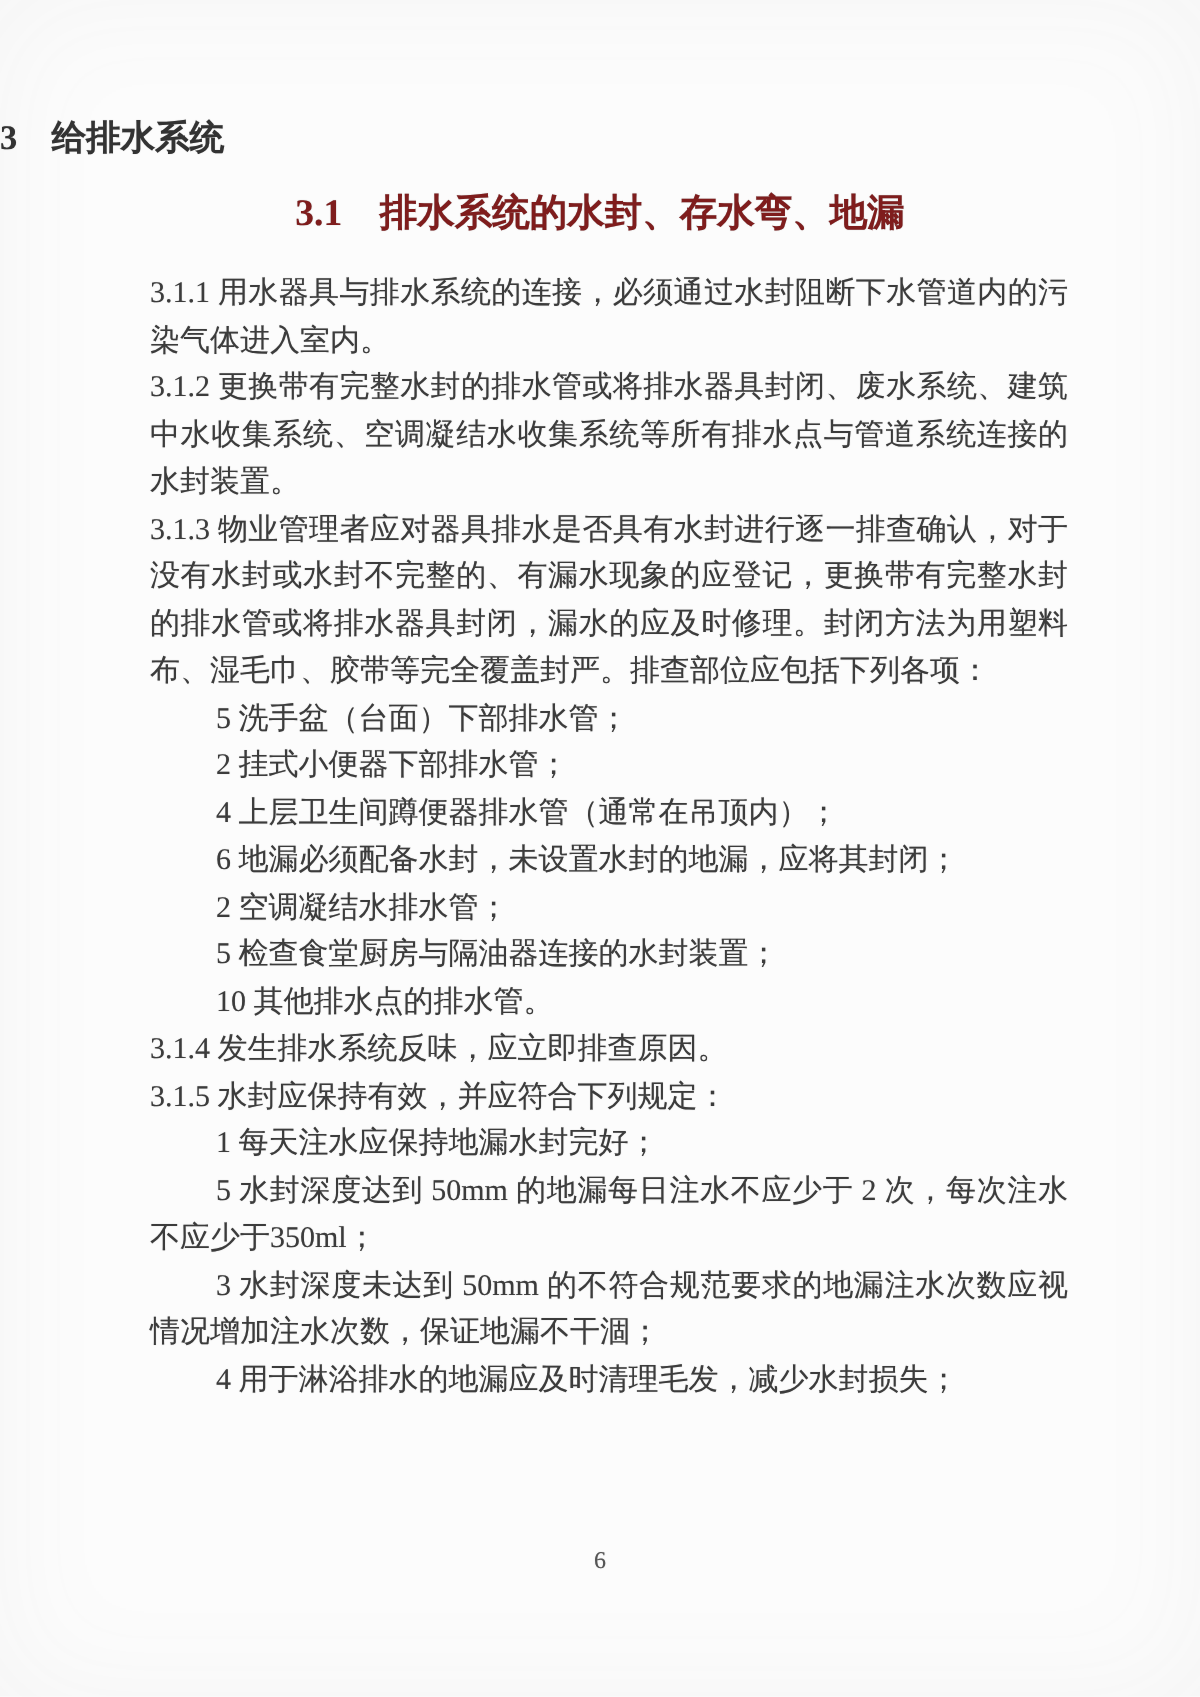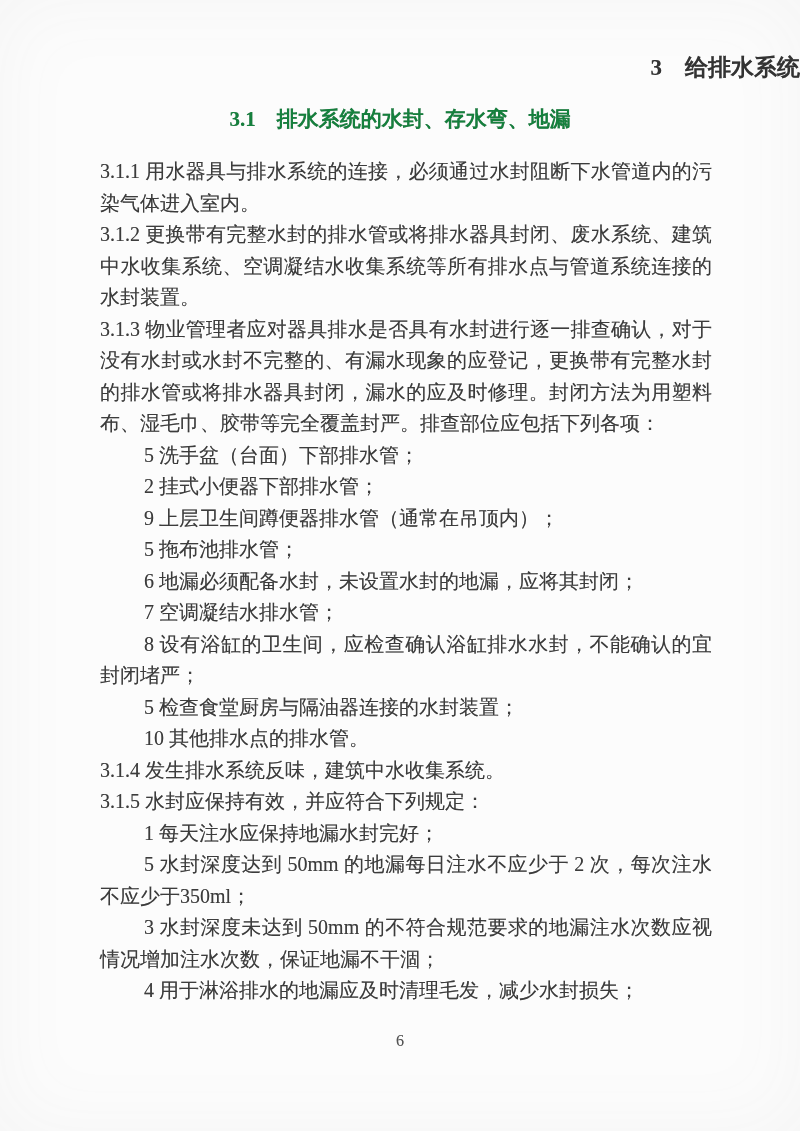--- a/index.html
+++ b/index.html
@@ -17,34 +17,34 @@
     overflow: hidden;
     font-family: "Liberation Serif", "DejaVu Serif", serif;
     color: #3c3c3c;
     box-shadow: inset 0 0 80px rgba(120,120,120,0.05);
   }
   .page * {
     text-shadow: 0 0 0.6px rgba(90,90,90,0.55); 
   }
   .chapter {
     margin: 0;
-    padding-top: 52px;
-    text-align: right;
+    padding-top: 76px;
+    text-align: left;
     font-size: 23px;
     line-height: 32px;
     font-weight: bold;
     color: #333333;
   }
   .section {
     margin: 21px 0 0 0;
     text-align: center;
-    font-size: 21px;
+    font-size: 25px;
     line-height: 28px;
     font-weight: bold;
-    color: #15803d;
+    color: #7f1d1d;
   }
   .doc-body {
     margin: 23px 88px 0 100px;
     font-size: 20px;
     line-height: 31.5px;
     text-align: justify;
   }
   .doc-body p {
     margin: 0;
     padding: 0;
@@ -68,28 +68,26 @@
 
 <div class="page">
   <h1 class="chapter">3　给排水系统</h1>
   <h2 class="section">3.1　排水系统的水封、存水弯、地漏</h2>
   <div class="doc-body">
       <p class="para">3.1.1 用水器具与排水系统的连接，必须通过水封阻断下水管道内的污染气体进入室内。</p>
       <p class="para">3.1.2 更换带有完整水封的排水管或将排水器具封闭、废水系统、建筑中水收集系统、空调凝结水收集系统等所有排水点与管道系统连接的水封装置。</p>
       <p class="para">3.1.3 物业管理者应对器具排水是否具有水封进行逐一排查确认，对于没有水封或水封不完整的、有漏水现象的应登记，更换带有完整水封的排水管或将排水器具封闭，漏水的应及时修理。封闭方法为用塑料布、湿毛巾、胶带等完全覆盖封严。排查部位应包括下列各项：</p>
       <p class="item">5 洗手盆（台面）下部排水管；</p>
       <p class="item">2 挂式小便器下部排水管；</p>
-      <p class="item">9 上层卫生间蹲便器排水管（通常在吊顶内）；</p>
-      <p class="item">5 拖布池排水管；</p>
+      <p class="item">4 上层卫生间蹲便器排水管（通常在吊顶内）；</p>
       <p class="item">6 地漏必须配备水封，未设置水封的地漏，应将其封闭；</p>
-      <p class="item">7 空调凝结水排水管；</p>
-      <p class="item">8 设有浴缸的卫生间，应检查确认浴缸排水水封，不能确认的宜封闭堵严；</p>
+      <p class="item">2 空调凝结水排水管；</p>
       <p class="item">5 检查食堂厨房与隔油器连接的水封装置；</p>
       <p class="item">10 其他排水点的排水管。</p>
-      <p class="para">3.1.4 发生排水系统反味，建筑中水收集系统。</p>
+      <p class="para">3.1.4 发生排水系统反味，应立即排查原因。</p>
       <p class="para">3.1.5 水封应保持有效，并应符合下列规定：</p>
       <p class="item">1 每天注水应保持地漏水封完好；</p>
       <p class="item">5 水封深度达到 50mm 的地漏每日注水不应少于 2 次，每次注水不应少于350ml；</p>
       <p class="item">3 水封深度未达到 50mm 的不符合规范要求的地漏注水次数应视情况增加注水次数，保证地漏不干涸；</p>
       <p class="item">4 用于淋浴排水的地漏应及时清理毛发，减少水封损失；</p>
     </div>
   <div class="pagenum">6</div>
 </div>
 
 </body></html>

